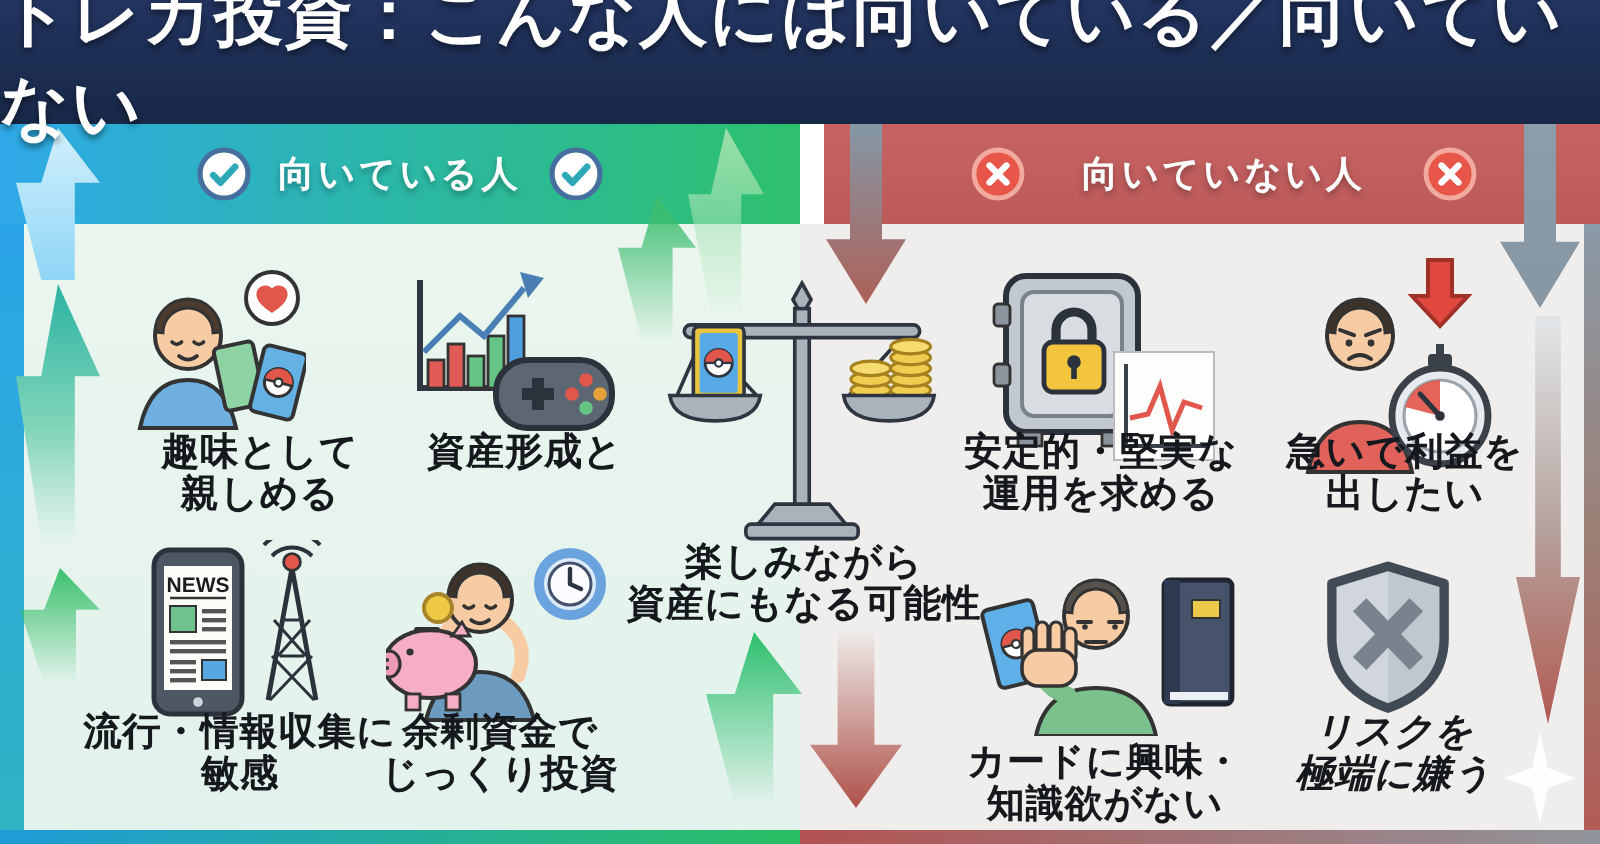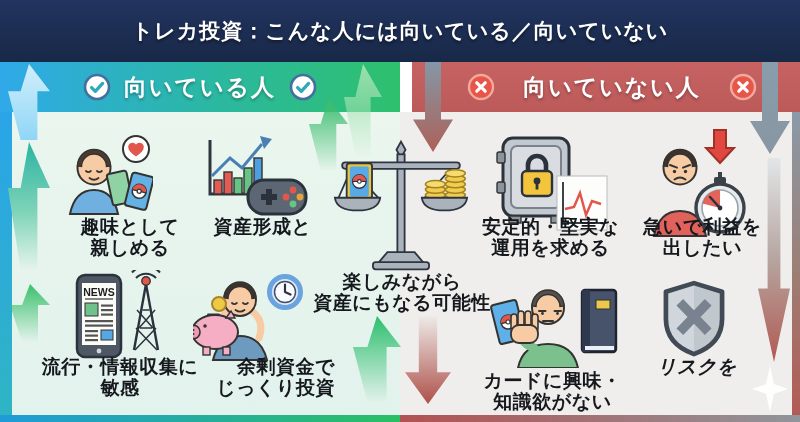--- a/index.html
+++ b/index.html
@@ -7,28 +7,28 @@
     position:relative;width:800px;height:422px;overflow:hidden;
     font-family:"Liberation Sans","DejaVu Sans",sans-serif;
     -webkit-font-smoothing:antialiased;
   }
   .abs{position:absolute;}
   
   .header{
     left:0;top:0;width:800px;height:62px;
     background:linear-gradient(180deg,#223460,#182847);
     display:flex;align-items:center;justify-content:center;
-    color:#fff;font-size:21px;font-weight:bold;letter-spacing:1px;
+    color:#fff;font-size:34px;font-weight:bold;letter-spacing:1px;
     text-shadow:0 2px 3px rgba(0,0,0,.45);z-index:5;
   }
   
   .band{height:50px;top:62px;display:flex;align-items:center;justify-content:center;gap:13px;z-index:1;}
   .band-left{left:0;width:400px;background:linear-gradient(90deg,#2fa9e9 0%,#2bb7a8 48%,#2ec06d 100%);}
   .band-right{left:412px;width:400px;background:linear-gradient(180deg,#c66262,#bc5a5a);gap:28px;}
-  .band-title{color:#fff;font-size:23px;font-weight:bold;letter-spacing:2px;text-shadow:0 2px 3px rgba(0,0,0,.3);}
+  .band-title{color:#fff;font-size:18px;font-weight:bold;letter-spacing:2px;text-shadow:0 2px 3px rgba(0,0,0,.3);}
   
   .edge-left{left:0;top:112px;width:12px;height:303px;background:linear-gradient(180deg,#2aa4e8,#2fb4c4);z-index:0;}
   .edge-right{left:792px;top:112px;width:8px;height:303px;background:linear-gradient(180deg,#8a9aa8,#9b8076,#b25b55);z-index:0;}
   .panel-left{left:12px;top:112px;width:388px;height:303px;background:linear-gradient(180deg,#eaf6ee,#e2f2ec);z-index:0;}
   .panel-right{left:400px;top:112px;width:392px;height:303px;background:#efeeec;z-index:0;}
   .strip-left{left:0;top:415px;width:400px;height:7px;background:linear-gradient(90deg,#1f9bd8,#2abf63);z-index:4;}
   .strip-right{left:400px;top:415px;width:400px;height:7px;background:linear-gradient(90deg,#b25252,#90959b);z-index:4;}
   
   .arrow{z-index:2;}
   .up{clip-path:polygon(50% 0,100% 36%,70% 36%,70% 100%,30% 100%,0 36%,30% 36%);}
@@ -274,21 +274,21 @@
     <div>趣味として</div>
       <div>親しめる</div>
   </div>
   <div class="abs txt" style="left:175px;top:216px;width:175px;">
     <div>資産形成と</div>
   </div>
   <div class="abs txt" style="left:30px;top:356px;width:180px;">
     <div>流行・情報収集に</div>
       <div>敏感</div>
   </div>
-  <div class="abs txt" style="left:165px;top:356px;width:170px;text-align:right;">
+  <div class="abs txt" style="left:165px;top:356px;width:170px;">
     <div>余剰資金で</div>
       <div>じっくり投資</div>
   </div>
 
   <div class="abs txt" style="left:312px;top:271px;width:180px;">
     <div>楽しみながら</div>
       <div>資産にもなる可能性</div>
   </div>
 
   <div class="abs txt" style="left:468px;top:216px;width:165px;">
@@ -298,15 +298,16 @@
   <div class="abs txt" style="left:630px;top:216px;width:145px;">
     <div>急いで利益を</div>
       <div>出したい</div>
   </div>
   <div class="abs txt" style="left:475px;top:372px;width:155px;font-family:Liberation Mono, monospace;">
     <div>カードに興味・</div>
       <div>知識欲がない</div>
   </div>
   <div class="abs txt" style="left:622px;top:356px;width:150px;font-style:italic;">
     <div>リスクを</div>
+      <div>極端に嫌う</div>
   </div>
 
 </div>
 
 </body></html>

